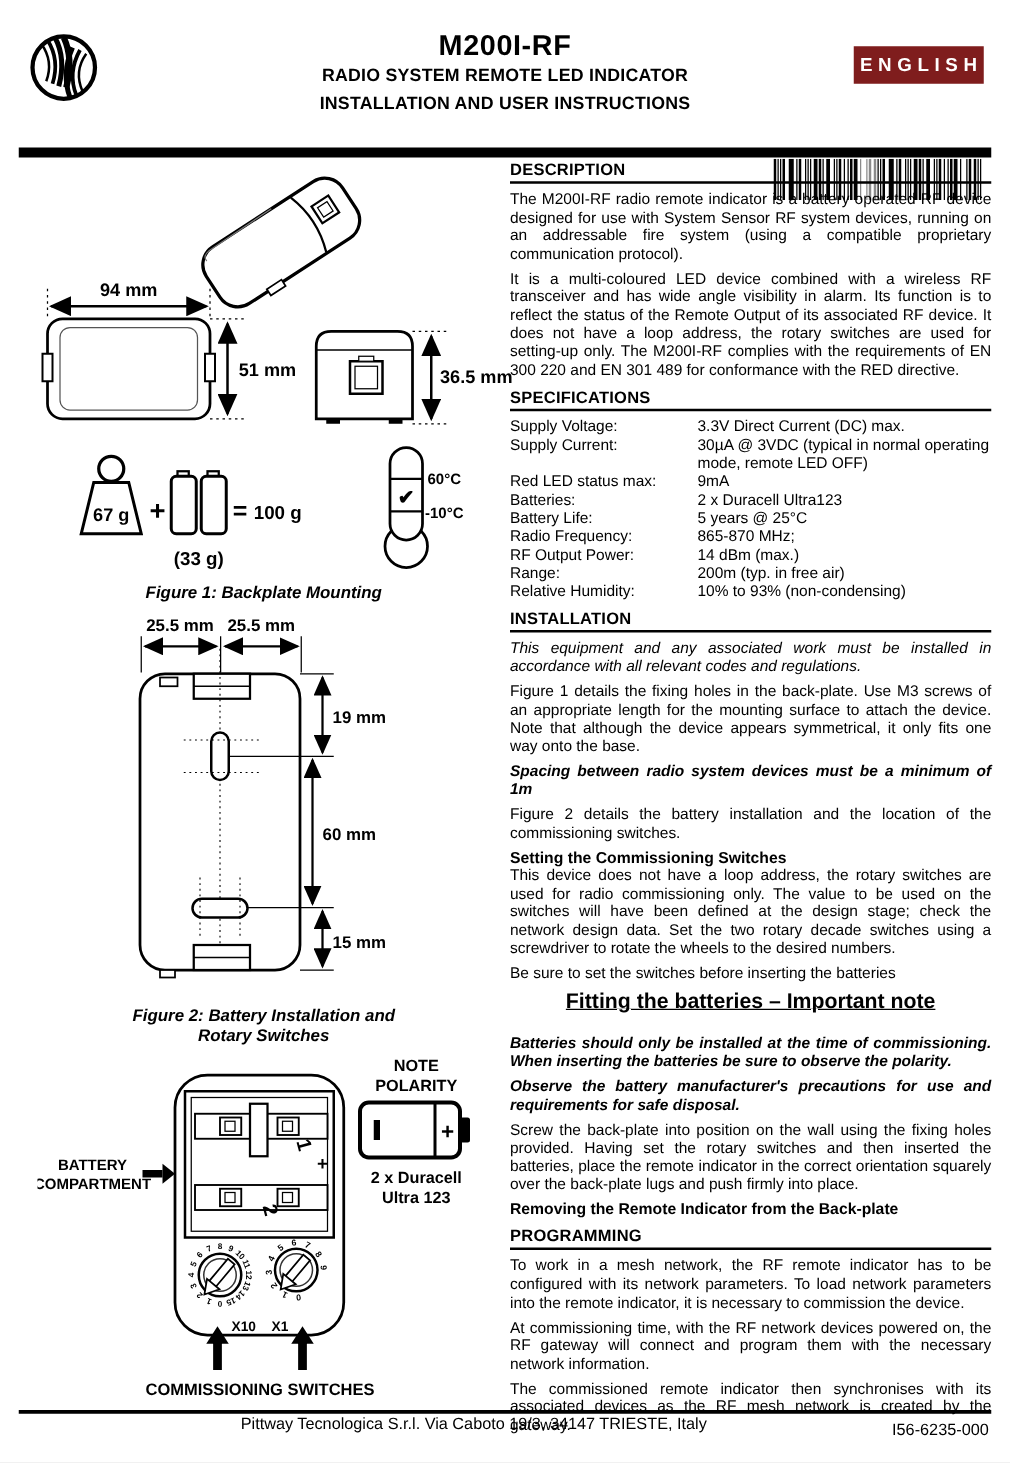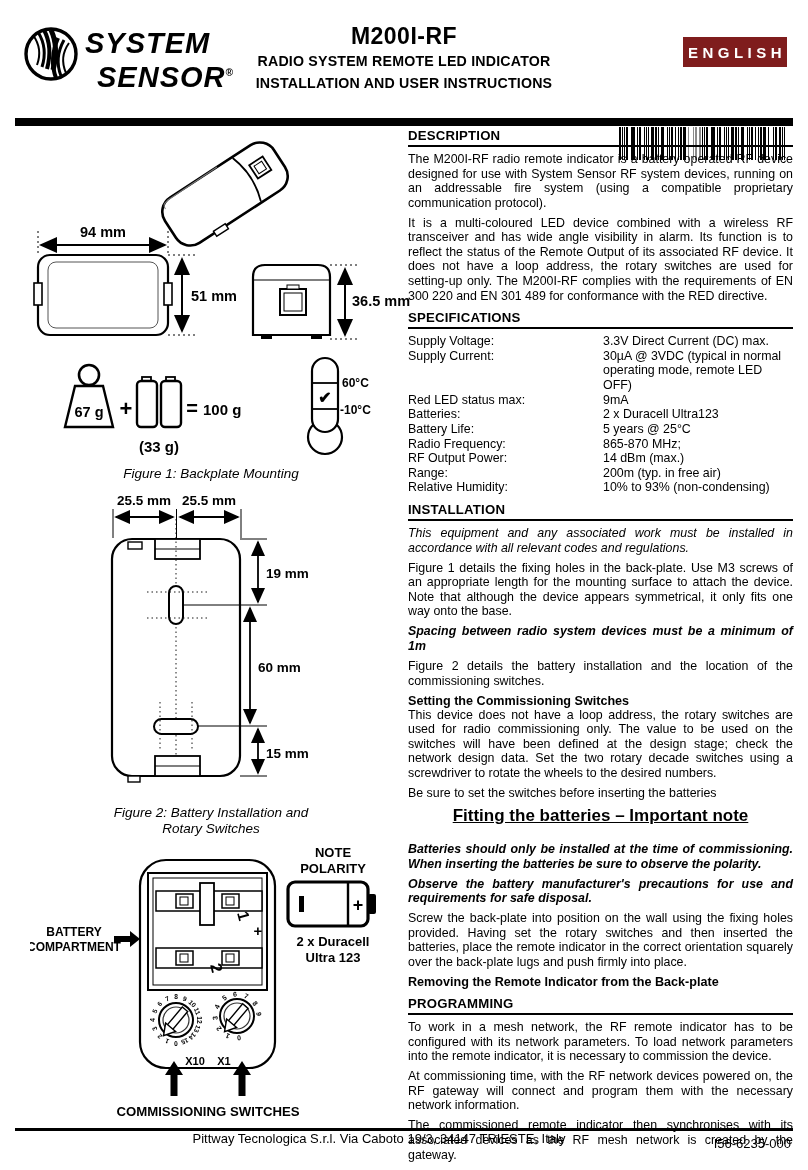--- a/index.html
+++ b/index.html
@@ -28,23 +28,23 @@
   
   .sec-h{font-size:13.2px;font-weight:bold;letter-spacing:.2px;border-bottom:2.5px solid #000;
          padding:0 0 2px;margin:7px 0 5px;}
   .sec-h.first{margin-top:0;}
   #rightcol p{font-size:12.4px;line-height:1.175;text-align:justify;margin:0 0 5.5px;}
   p.italic{font-style:italic;}
   p.bolditalic{font-weight:bold;font-style:italic;}
   .sub-h{font-size:12.6px;font-weight:bold;margin:2px 0 0;}
   .center-h{font-size:17px;font-weight:bold;text-align:center;text-decoration:underline;margin:3px 0 16px;}
   .spec{font-size:12.4px;line-height:1.18;margin:0 0 2px;}
-  .spec-row{display:grid;grid-template-columns:150px 1fr;gap:45px;}
+  .spec-row{display:grid;grid-template-columns:150px 1fr;}
   
-  .figcap{position:absolute;width:100%;text-align:center;font-weight:normal;font-style:italic;
+  .figcap{position:absolute;width:100%;text-align:center;font-weight:bold;font-style:italic;
           font-size:13.5px;line-height:16px;}
   svg text{font-family:"Liberation Sans",sans-serif;font-weight:bold;fill:#000;}
   
   #footer{position:absolute;top:1128px;left:15px;right:15px;border-top:3px solid #000;padding-top:0;}
   #footer .addr{text-align:center;font-size:13px;padding-left:70px;padding-right:120px;}
   #footer .doc{position:absolute;right:2px;top:5px;font-size:13px;}
 </style>
 </head>
 <body>
 
@@ -57,24 +57,20 @@
         <g fill="none" stroke="#000">
           <path d="M10 12 Q20 26 14 42" stroke-width="2"></path>
           <path d="M15 9  Q25 25 19 44" stroke-width="3"></path>
           <path d="M21 7  Q30 24 24 46" stroke-width="4"></path>
           <path d="M28 7  Q36 24 30 47" stroke-width="5"></path>
           <path d="M46 20 Q36 34 43 50" stroke-width="2"></path>
           <path d="M41 17 Q31 35 38 53" stroke-width="3"></path>
           <path d="M35 15 Q26 36 33 55" stroke-width="4"></path>
         </g>
       </svg>
-      <div class="brand">
-        <span class="l1">SYSTEM</span>
-        <span class="l2"><span>SENSOR</span><sup>®</sup></span>
-      </div>
     </div>
     <div id="titleblock">
       <div class="product">M200I-RF</div>
       <div class="subtitle">RADIO SYSTEM REMOTE LED INDICATOR</div>
       <div class="subtitle">INSTALLATION AND USER INSTRUCTIONS</div>
     </div>
     <div id="langbadge">ENGLISH</div>
     <div id="barcodeblock">
       <div class="bclabel">I 56- 6235- 000</div>
       <svg width="172" height="33" viewBox="0 0 172 33">

